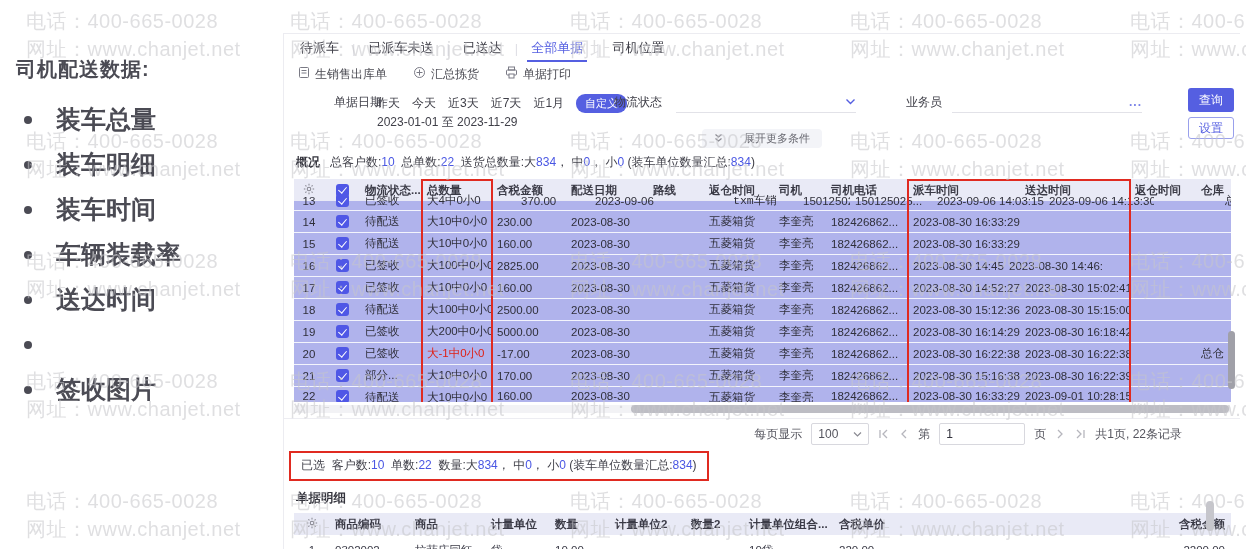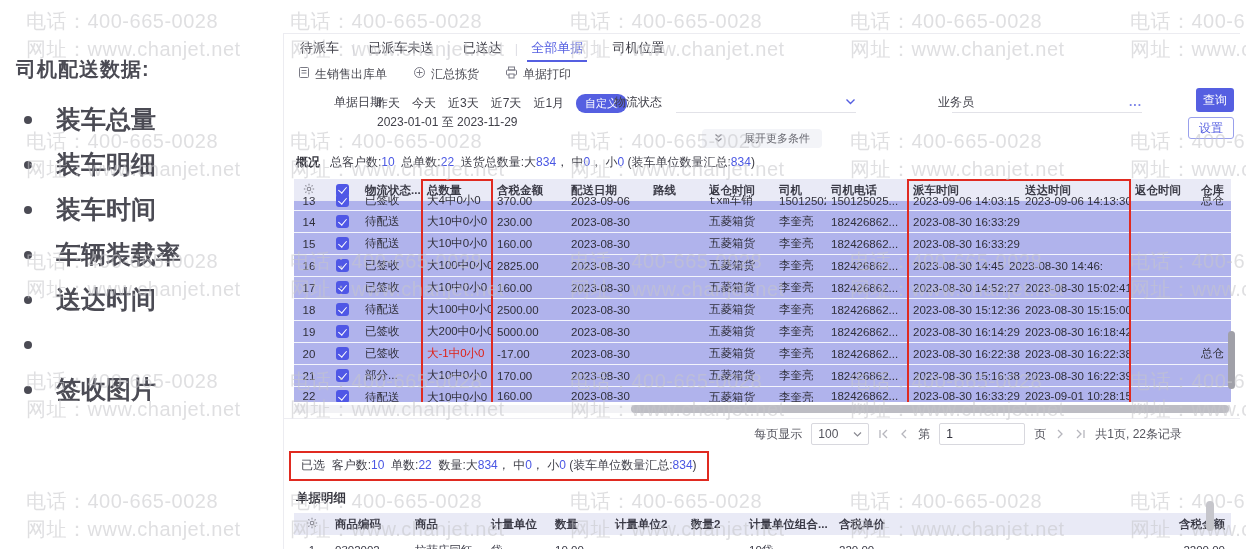--- a/index.html
+++ b/index.html
@@ -27,21 +27,21 @@
   
   .filter{position:relative;height:58px;font-size:12px;color:#3f3f48}
   .f-label{position:absolute;top:8px}
   .date-opts{position:absolute;left:92px;top:8px;display:flex;gap:12px;align-items:center}
   .date-opt{cursor:pointer}
   .pill{background:#555fe1;color:#fff;border-radius:9px;padding:2px 9px;font-size:11px;cursor:pointer}
   .date-range{position:absolute;left:93px;top:28px;color:#3f3f48}
   .u-input{position:absolute;height:20px;border-bottom:1px solid #e2e2e8;display:flex;align-items:center;
            justify-content:flex-end;cursor:text}
   .more-dots{color:#7a82e8;font-weight:bold;letter-spacing:1px}
-  .btn-primary{position:absolute;right:6px;top:2px;width:38px;height:24px;background:#555fe1;color:#fff;
+  .btn-primary{position:absolute;right:6px;top:2px;width:46px;height:24px;background:#555fe1;color:#fff;
                border:none;border-radius:3px;font-size:12px;cursor:pointer}
   .btn-ghost{position:absolute;right:6px;top:31px;width:46px;height:22px;background:#fff;color:#555fe1;
              border:1px solid #99a0ec;border-radius:3px;font-size:12px;cursor:pointer;box-sizing:border-box}
   .expand{position:absolute;left:50%;bottom:-4px;transform:translateX(-50%);background:#f3f4f8;
           border-radius:4px;padding:2px 12px;color:#66666e;font-size:11px;display:flex;gap:21px;
           align-items:center;cursor:pointer}
   
   .overview{display:flex;align-items:center;padding:10px 0 2px 12px;font-size:12px;white-space:nowrap}
   .ov-label{font-weight:bold;color:#33333c;margin-right:10px}
   .pt{color:#3f3f48;white-space:pre}
@@ -177,21 +177,21 @@
       </span>
       <span class="date-range">2023-01-01 至 2023-11-29</span>
 
       <span class="f-label" style="left:330px">物流状态</span>
       <span class="u-input" style="left:392px;top:6px;width:180px">
         <span><svg width="11" height="8">
               <path d="M1.5 1.5 L5.5 5.5 L9.5 1.5" fill="none" stroke="#555fe1" stroke-width="1.4"></path>
             </svg></span>
       </span>
 
-      <span class="f-label" style="left:654px">业务员</span>
+      <span class="f-label" style="left:622px">业务员</span>
       <span class="u-input" style="left:668px;top:6px;width:190px">
         <span class="more-dots">...</span>
       </span>
 
       <button class="btn-primary">查询</button>
       <button class="btn-ghost">设置</button>
 
       <span class="expand">
         <span><svg width="9" height="10">
               <path d="M1.5 1.5 L4.5 4 L7.5 1.5" fill="none" stroke="#8a8a92" stroke-width="1.2"></path>
@@ -233,21 +233,21 @@
           <div class="th" style="width: 112px;">派车时间</div>
           <div class="th" style="width: 110px;">送达时间</div>
           <div class="th" style="width: 66px;">返仓时间</div>
           <div class="th" style="width: 46px;">仓库</div>
         </div>
         <div class="tr cut-top">
           <div class="td c-center" style="width: 30px;">13</div>
           <div class="td c-center" style="width: 36px;"><span class="cb"></span></div>
           <div class="td" style="width: 62px;">已签收</div>
           <div class="td" style="width: 70px;">大4中0小0</div>
-          <div class="td" style="width: 74px;">370.00</div>
+          <div class="td" style="width: 74px; margin-left: 24px;">370.00</div>
           <div class="td" style="width: 82px;">2023-09-06</div>
           <div class="td" style="width: 56px;"></div>
           <div class="td" style="width: 70px; font-family: Liberation Mono, monospace;">txm车销</div>
           <div class="td" style="width: 52px;">150125025...</div>
           <div class="td" style="width: 82px;">150125025...</div>
           <div class="td" style="width: 112px;">2023-09-06 14:03:15</div>
           <div class="td" style="width: 110px;">2023-09-06 14:13:30</div>
           <div class="td" style="width: 66px;"></div>
           <div class="td" style="width: 46px;">总仓</div>
         </div>

